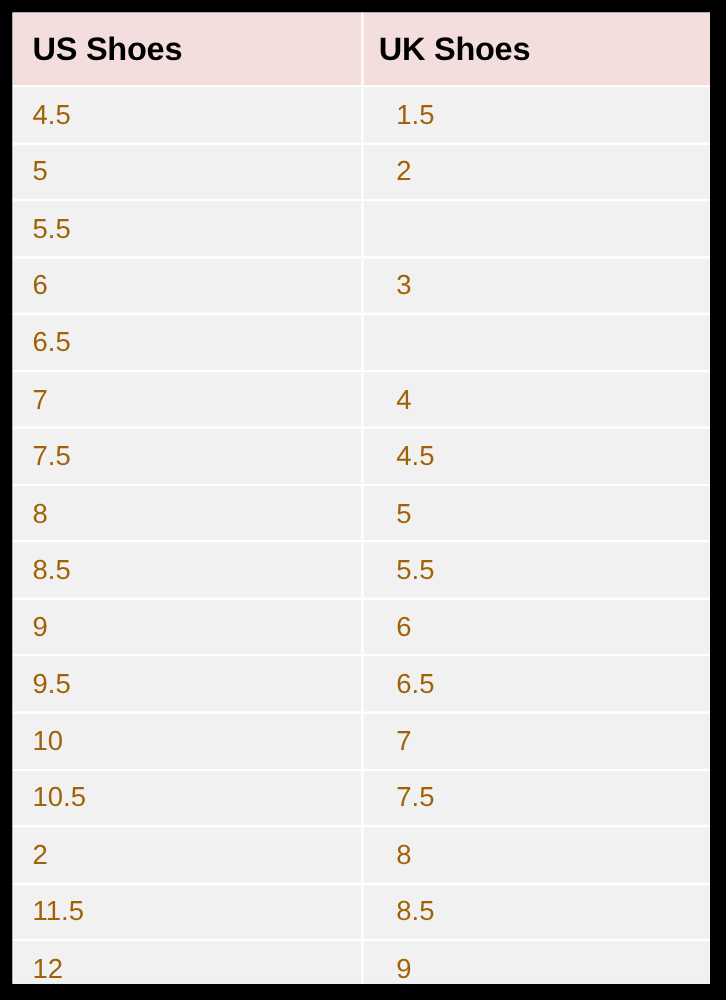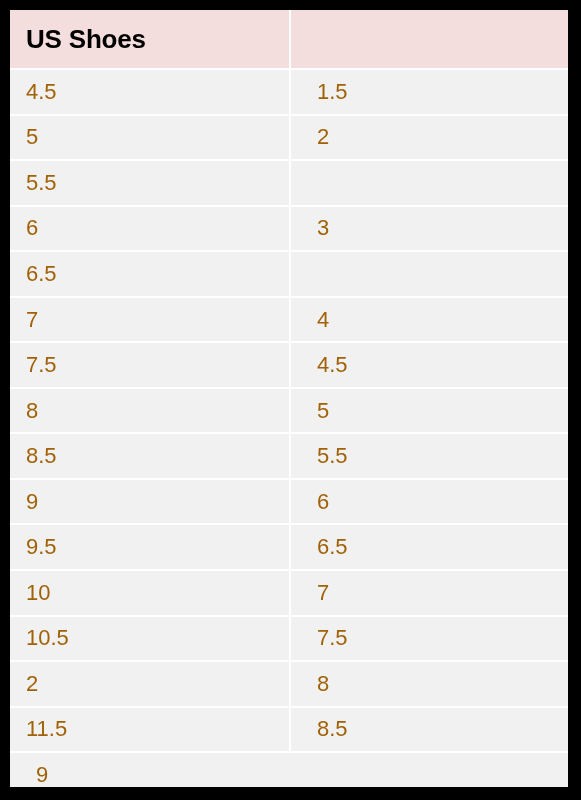--- a/index.html
+++ b/index.html
@@ -103,20 +103,21 @@
 </style>
 </head>
 <body>
 
 <div id="page">
 
   <div id="size-table">
 
     <div class="thead-row">
       <div class="th-cell th-us">US Shoes</div>
+      <div class="th-cell th-uk">UK Shoes</div>
     </div>
 
     <div class="tbody" id="table-body">
         <div class="trow">
           <div class="td-cell td-us">4.5</div>
           <div class="td-cell td-uk">1.5</div>
         </div>
         <div class="trow">
           <div class="td-cell td-us">5</div>
           <div class="td-cell td-uk">2</div>
@@ -165,19 +166,20 @@
         </div>
         <div class="trow">
           <div class="td-cell td-us">2</div>
           <div class="td-cell td-uk">8</div>
         </div>
         <div class="trow">
           <div class="td-cell td-us">11.5</div>
           <div class="td-cell td-uk">8.5</div>
         </div>
         <div class="trow">
+          <div class="td-cell td-us">12</div>
           <div class="td-cell td-uk">9</div>
         </div>
       </div>
 
   </div>
 
 </div>
 
 </body></html>

